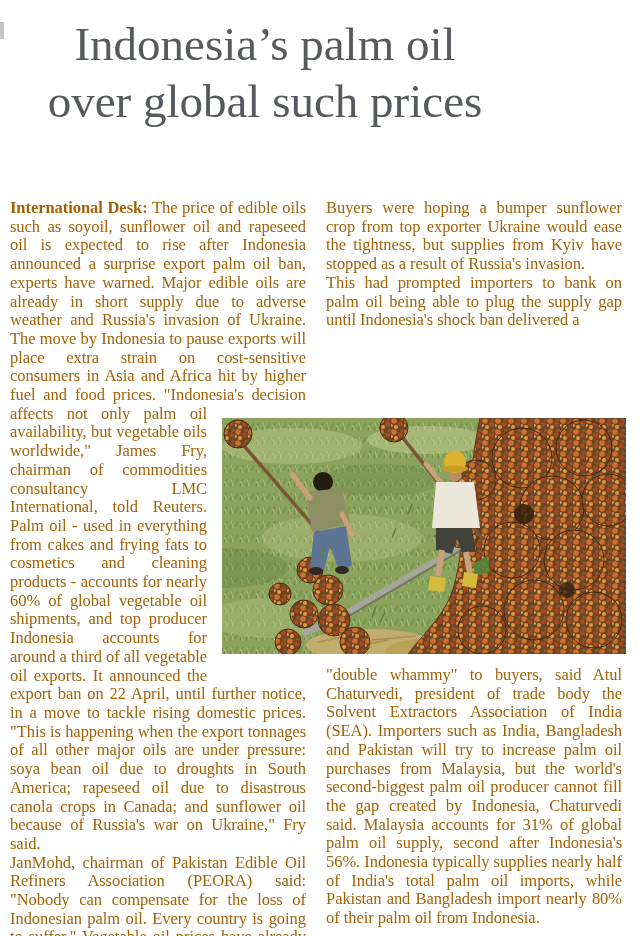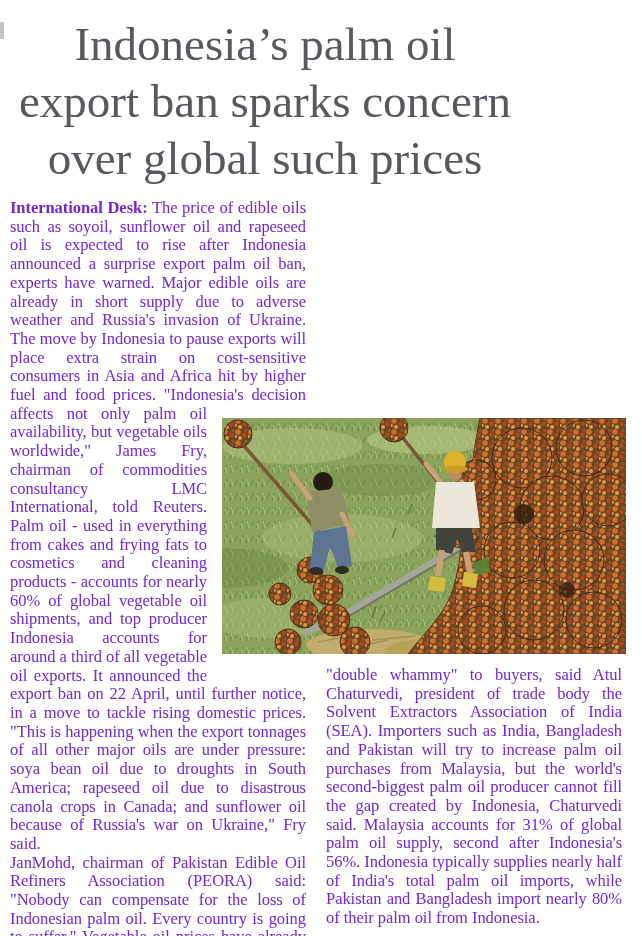--- a/index.html
+++ b/index.html
@@ -11,55 +11,56 @@
   .scan-artifact{position:absolute;left:0;top:22px;width:4px;height:17px;background:#9b9b9b;opacity:.6;}
   .headline{
     position:absolute;top:16px;left:0;width:530px;margin:0;
     text-align:center;font-weight:400;color:#56595d;
     font-size:47px;line-height:57px;
   }
   .hl{display:block;}
   .columns{position:absolute;left:10px;top:199px;width:612px;display:flex;gap:20px;z-index:1;}
   .col{width:296px;}
   .para{
-    margin:0;font-size:16.5px;line-height:18.7px;color:#6d28d9;
+    margin:0;font-size:16.5px;line-height:18.7px;color:#a16207;
     text-align:justify;letter-spacing:-0.05px;
   }
   .lead{font-weight:700;}
   .cutout{float:right;width:92px;height:266px;margin-left:7px;}
   .right-bottom{position:absolute;left:326px;top:666px;width:296px;z-index:3;}
   .photo{
     position:absolute;left:222px;top:418px;width:404px;height:236px;margin:0;z-index:2;
     background:#8ba35c;
   }
   .photo svg{display:block;}
 </style>
 </head>
 <body>
 
 <div class="page">
 
   <div class="scan-artifact"></div>
 
   <h1 class="headline">
     <span class="hl">Indonesia’s palm oil</span>
-    <span class="hl">export ban sparks concern</span>
     <span class="hl">over global such prices</span>
   </h1>
 
   <div class="columns">
     <div class="col">
       <p class="para">
         <b class="lead">International Desk:</b>
         <span>The price of edible oils such as soyoil, sunflower oil and rapeseed oil is expected to rise after Indonesia announced a surprise export palm oil ban, experts have warned. Major edible oils are already in short supply due to adverse weather and Russia's invasion of Ukraine. The move by Indonesia to pause exports will place extra strain on cost-sensitive consumers in Asia and Africa hit by higher fuel and food prices. "Indonesia's decision</span>
         <span class="cutout"></span><span>affects not only palm oil availability, but vegetable oils worldwide," James Fry, chairman of commodities consultancy LMC International, told Reuters. Palm oil - used in everything from cakes and frying fats to cosmetics and cleaning products - accounts for nearly 60% of global vegetable oil shipments, and top producer Indonesia accounts for around a third of all vegetable oil exports. It announced the export ban on 22 April, until further notice, in a move to tackle rising domestic prices. "This is happening when the export tonnages of all other major oils are under pressure: soya bean oil due to droughts in South America; rapeseed oil due to disastrous canola crops in Canada; and sunflower oil because of Russia's war on Ukraine," Fry said.</span>
       </p>
       <p class="para">JanMohd, chairman of Pakistan Edible Oil Refiners Association (PEORA) said: "Nobody can compensate for the loss of Indonesian palm oil. Every country is going to suffer." Vegetable oil prices have already risen more than 50% in the past six months as factors</p>
     </div>
     <div class="col">
+      <p class="para">Buyers were hoping a bumper sunflower crop from top exporter Ukraine would ease the tightness, but supplies from Kyiv have stopped as a result of Russia's invasion.</p>
+      <p class="para">This had prompted importers to bank on palm oil being able to plug the supply gap until Indonesia's shock ban delivered a</p>
     </div>
   </div>
 
   <div class="right-bottom">
     <p class="para">"double whammy" to buyers, said Atul Chaturvedi, president of trade body the Solvent Extractors Association of India (SEA). Importers such as India, Bangladesh and Pakistan will try to increase palm oil purchases from Malaysia, but the world's second-biggest palm oil producer cannot fill the gap created by Indonesia, Chaturvedi said. Malaysia accounts for 31% of global palm oil supply, second after Indonesia's 56%. Indonesia typically supplies nearly half of India's total palm oil imports, while Pakistan and Bangladesh import nearly 80% of their palm oil from Indonesia.</p>
   </div>
 
   <figure class="photo">
     <svg width="404" height="236" viewBox="0 0 404 236" xmlns="http://www.w3.org/2000/svg">
       <defs>

